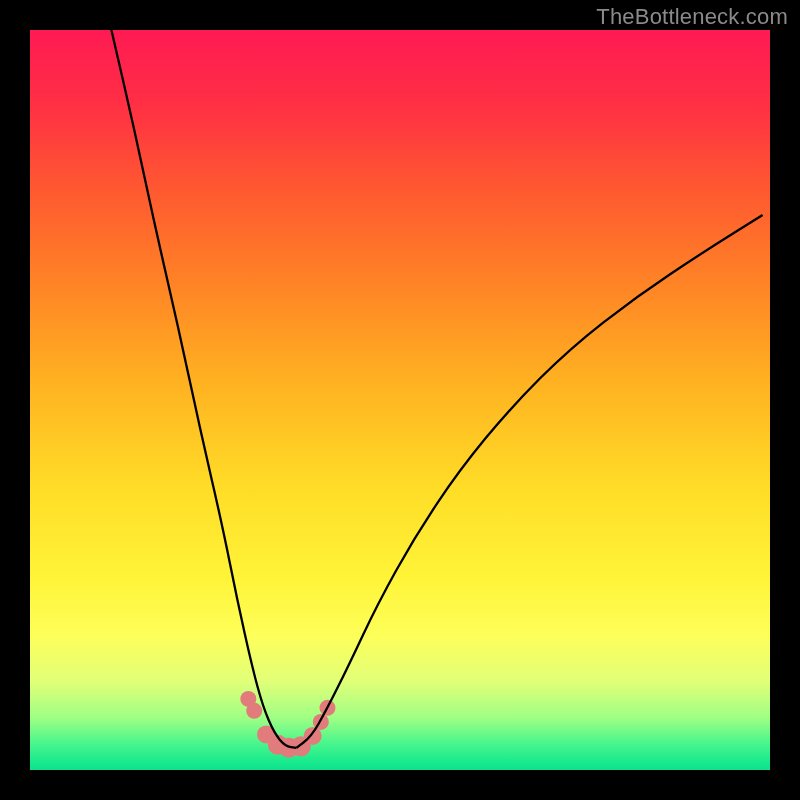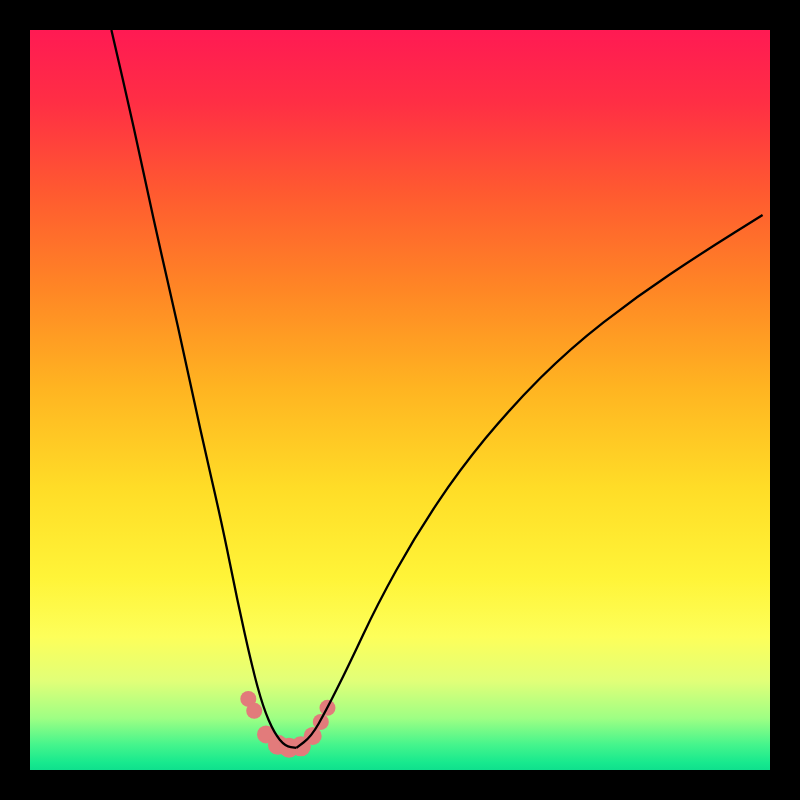--- a/index.html
+++ b/index.html
@@ -75,13 +75,14 @@
           <circle cx="259" cy="717.8" r="10" fill="#e27b7b"></circle>
           <circle cx="270.84" cy="716.32" r="10" fill="#e27b7b"></circle>
           <circle cx="282.68" cy="705.96" r="9" fill="#e27b7b"></circle>
           <circle cx="290.82" cy="691.9" r="8" fill="#e27b7b"></circle>
           <circle cx="297.48" cy="677.84" r="8" fill="#e27b7b"></circle>
         </g>
       <path id="left-curve" fill="none" stroke="#000000" stroke-width="2.3" d="M 81.4 0 Q 81.4 0 92.5 48.10000000000002 Q 103.60000000000001 96.20000000000005 114.70000000000002 148.00000000000006 Q 125.80000000000001 199.80000000000007 136.9 247.90000000000003 Q 148 296 159.10000000000002 347.79999999999995 Q 170.20000000000002 399.59999999999997 181.3 447.69999999999993 Q 192.4 495.79999999999995 199.8 532.8 Q 207.20000000000002 569.8 214.60000000000002 603.0999999999999 Q 222 636.4 227.55 656.75 Q 233.1 677.1 238.65 690.05 Q 244.20000000000002 703 249.75 709.6600000000001 Q 255.29999999999998 716.32 260.84999999999997 717.06 T 266.4 717.8"></path>
       <path id="right-curve" fill="none" stroke="#000000" stroke-width="2.3" d="M 266.4 717.8 Q 266.4 717.8 273.79999999999995 712.25 Q 281.2 706.7 288.6 693.75 Q 296 680.8 307.1 658.5999999999999 Q 318.2 636.4 333 604.95 Q 347.79999999999995 573.5 366.29999999999995 540.2 Q 384.8 506.9 407 473.59999999999997 Q 429.2 440.29999999999995 455.1 408.85 Q 481 377.40000000000003 510.59999999999997 347.80000000000007 Q 540.1999999999999 318.20000000000005 573.5 292.3 Q 606.8 266.4 640.0999999999999 244.2 Q 673.4 222 703 203.5 T 732.6 185"></path>
     </svg>
   </div>
+  <div class="watermark">TheBottleneck.com</div>
 </div>
 
 </body></html>

